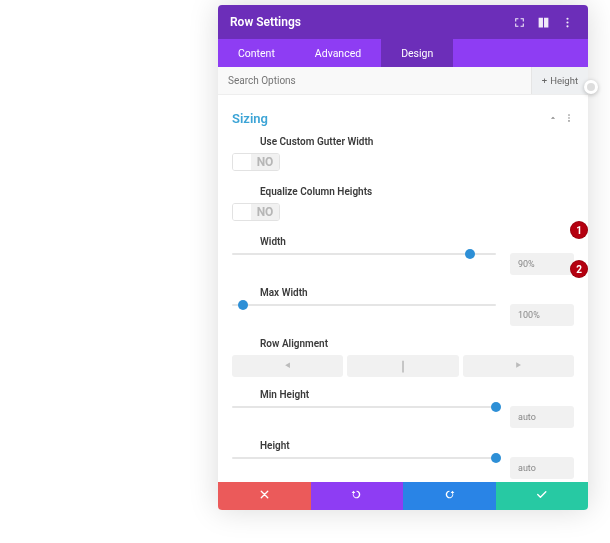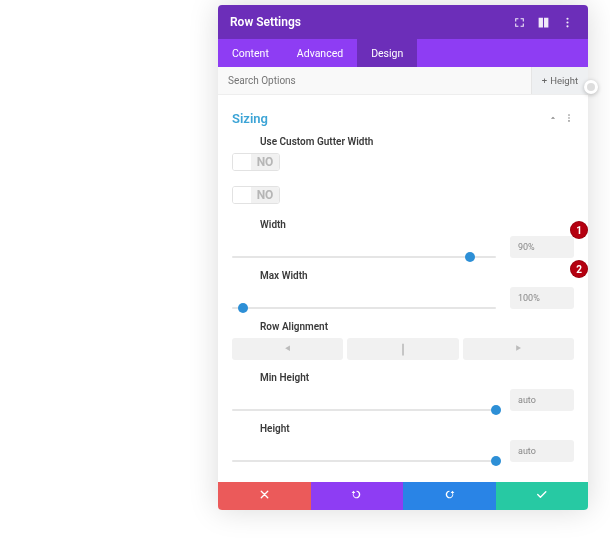--- a/index.html
+++ b/index.html
@@ -43,21 +43,21 @@
   .header svg { width: 13px; height: 13px; fill: #fff; }
 
   .tabs {
     background: #8E3DF3;
     display: flex;
     height: 28px;
   }
   .tab {
     font-size: 10.5px;
     color: #fff;
-    padding: 0 14px;
+    padding: 0 20px;
     display: flex;
     align-items: center;
     cursor: pointer;
   }
   .tab.active { background: #6C2EB9; }
 
   .searchrow {
     height: 28px;
     display: flex;
     align-items: center;
@@ -136,21 +136,21 @@
     color: #b6b6b6;
     font-size: 12px;
     font-weight: 700;
     display: flex;
     align-items: center;
     justify-content: center;
   }
 
   .slider-row {
     display: flex;
-    align-items: flex-end;
+    align-items: flex-start;
     gap: 14px;
     position: relative;
   }
   .slider-track {
     flex: 1;
     height: 2px;
     background: #e5e5e5;
     position: relative;
     border-radius: 1px;
   }
@@ -298,20 +298,21 @@
 
     <div class="opt">
       <div class="opt-label">Use Custom Gutter Width</div>
       <div class="toggle">
         <div class="knob"></div>
         <div class="state">NO</div>
       </div>
     </div>
 
     <div class="opt">
+      <div class="opt-label">Equalize Column Heights</div>
       <div class="toggle">
         <div class="knob"></div>
         <div class="state">NO</div>
       </div>
     </div>
 
     <div class="opt">
       <div class="opt-label">Width</div>
       <div class="slider-row">
         <div class="slider-track">

